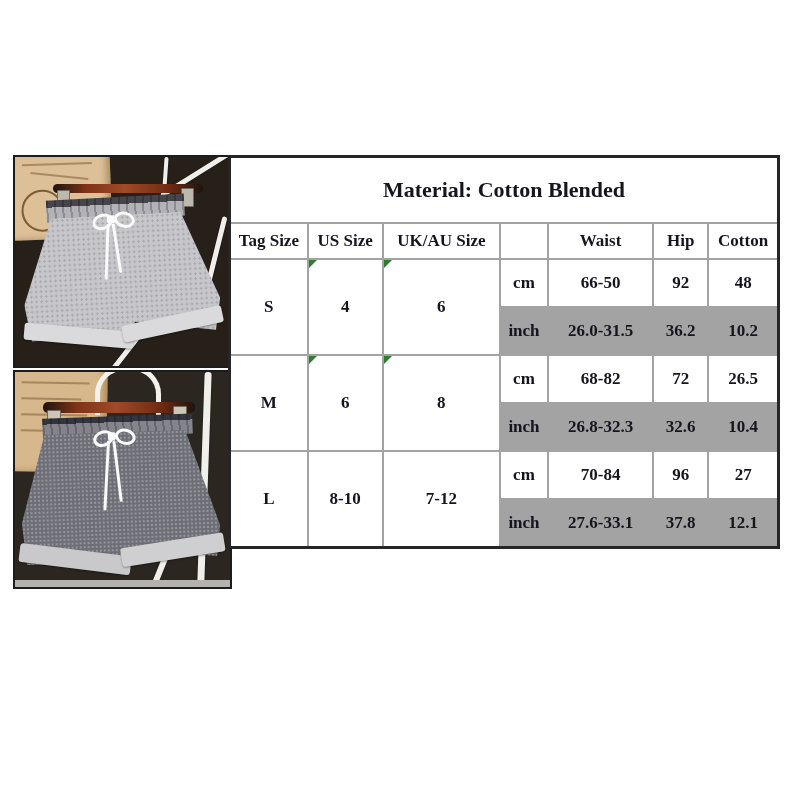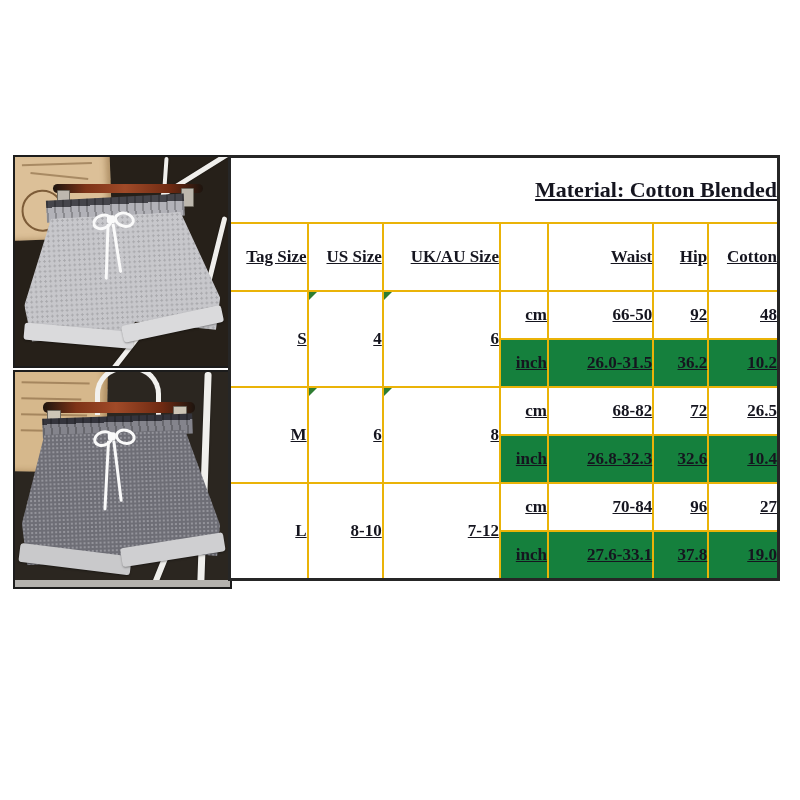--- a/index.html
+++ b/index.html
@@ -36,26 +36,26 @@
     background-size:4px 4px;
     clip-path:polygon(13% 0,84% 0,100% 74%,98% 98%,57% 90%,53% 98%,2% 100%,0 68%);}
   .cuff{position:absolute;border-radius:3px;box-shadow:0 1px 2px rgba(0,0,0,.35);}
   .bow-loop{position:absolute;width:15px;height:10px;border:3px solid #fafafa;border-radius:50%;background:transparent;}
   .bow-knot{position:absolute;width:8px;height:8px;background:#fafafa;border-radius:2px;}
   .tail{position:absolute;width:3px;background:#fafafa;border-radius:2px;}
 
   
   .size-chart{position:absolute;left:228px;top:155px;border-collapse:collapse;table-layout:fixed;
     width:552px;background:#ffffff;color:#15151f;font-weight:bold;border:3px solid #262626;}
-  .size-chart td{border:2px solid #eab308;text-align:right;vertical-align:middle;
-    padding:0;font-size:17px;position:relative;overflow:visible;text-decoration:underline;}
+  .size-chart td{border:2px solid #a3a3a3;text-align:center;vertical-align:middle;
+    padding:0;font-size:17px;position:relative;overflow:visible;}
   .size-chart .material-cell{font-size:22px;height:64px;}
-  .size-chart .hdr{height:68px;}
+  .size-chart .hdr{height:36px;}
   .size-chart .r{height:48px;}
-  .size-chart .inchrow td{background:#15803d;}
+  .size-chart .inchrow td{background:#a3a3a3;}
   .size-chart td.merged{background:#ffffff;}
   .flag{position:absolute;top:0;left:0;width:0;height:0;
     border-top:8px solid #2e7d32;border-right:8px solid transparent;}
 </style>
 </head>
 <body>
 
 <div class="canvas">
 
   <div class="photo photo-top" title="Light gray drawstring shorts with rolled cuffs on wooden hanger, dark backdrop with vintage bicycle card">
@@ -182,18 +182,18 @@
         <td class="merged" rowspan="2">7-12</td>
         <td>cm</td>
         <td>70-84</td>
         <td>96</td>
         <td>27</td>
       </tr>
       <tr class="r inchrow">
         <td>inch</td>
         <td>27.6-33.1</td>
         <td>37.8</td>
-        <td>19.0</td>
+        <td>12.1</td>
       </tr>
     </tbody>
   </table>
 
 </div>
 
 </body></html>

